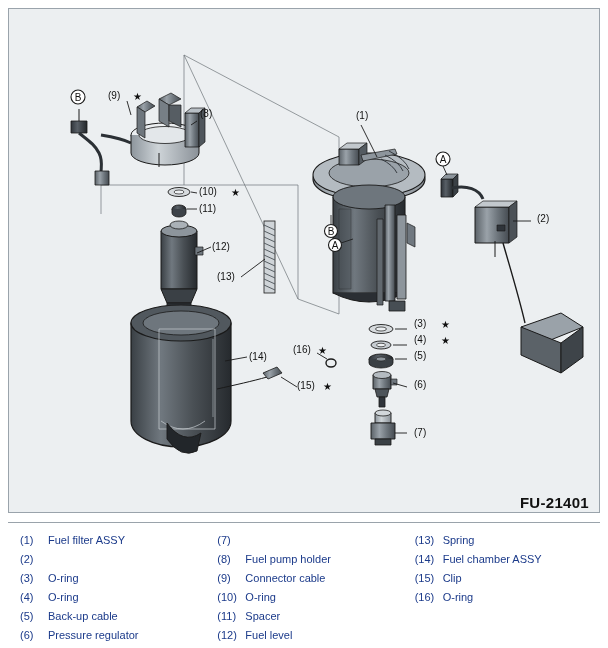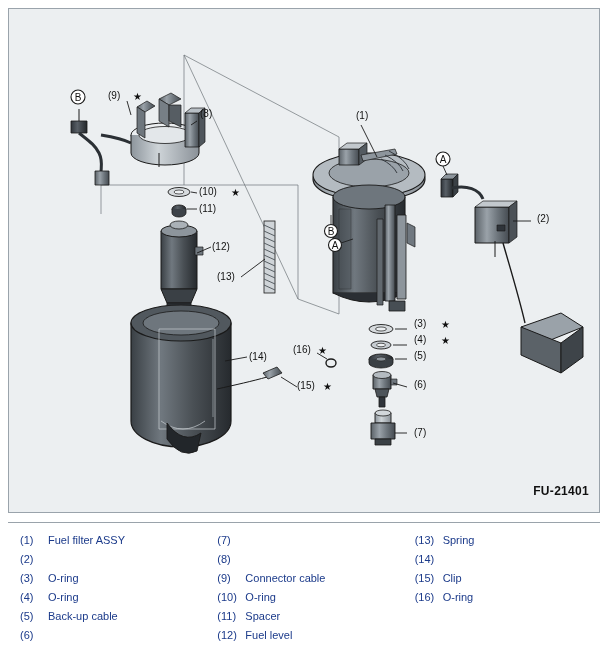--- a/index.html
+++ b/index.html
@@ -29,22 +29,22 @@
     box-sizing: border-box;
   }
   #figure-svg {
     position: absolute;
     left: 0;
     top: 0;
   }
   .fig-code {
     position: absolute;
     right: 10px;
-    bottom: 14px;
-    font-size: 12px;
+    bottom: 1px;
+    font-size: 15px;
     font-weight: bold;
     color: #111;
     letter-spacing: 0.3px;
   }
   #legend {
     position: absolute;
     left: 8px;
     top: 522px;
     width: 592px;
     height: 118px;
@@ -398,29 +398,31 @@
         <div class="legend-row">
           <span class="legend-num">(4)</span>
           <span class="legend-label">O-ring</span>
         </div>
         <div class="legend-row">
           <span class="legend-num">(5)</span>
           <span class="legend-label">Back-up cable</span>
         </div>
         <div class="legend-row">
           <span class="legend-num">(6)</span>
+          <span class="legend-label">Pressure regulator</span>
         </div>
       </div>
 
       <div class="legend-col">
         <div class="legend-row">
           <span class="legend-num">(7)</span>
         </div>
         <div class="legend-row">
           <span class="legend-num">(8)</span>
+          <span class="legend-label">Fuel pump holder</span>
         </div>
         <div class="legend-row">
           <span class="legend-num">(9)</span>
           <span class="legend-label">Connector cable</span>
         </div>
         <div class="legend-row">
           <span class="legend-num">(10)</span>
           <span class="legend-label">O-ring</span>
         </div>
         <div class="legend-row">
@@ -433,20 +435,21 @@
         </div>
       </div>
 
       <div class="legend-col">
         <div class="legend-row">
           <span class="legend-num">(13)</span>
           <span class="legend-label">Spring</span>
         </div>
         <div class="legend-row">
           <span class="legend-num">(14)</span>
+          <span class="legend-label">Fuel chamber ASSY</span>
         </div>
         <div class="legend-row">
           <span class="legend-num">(15)</span>
           <span class="legend-label">Clip</span>
         </div>
         <div class="legend-row">
           <span class="legend-num">(16)</span>
           <span class="legend-label">O-ring</span>
         </div>
       </div>

